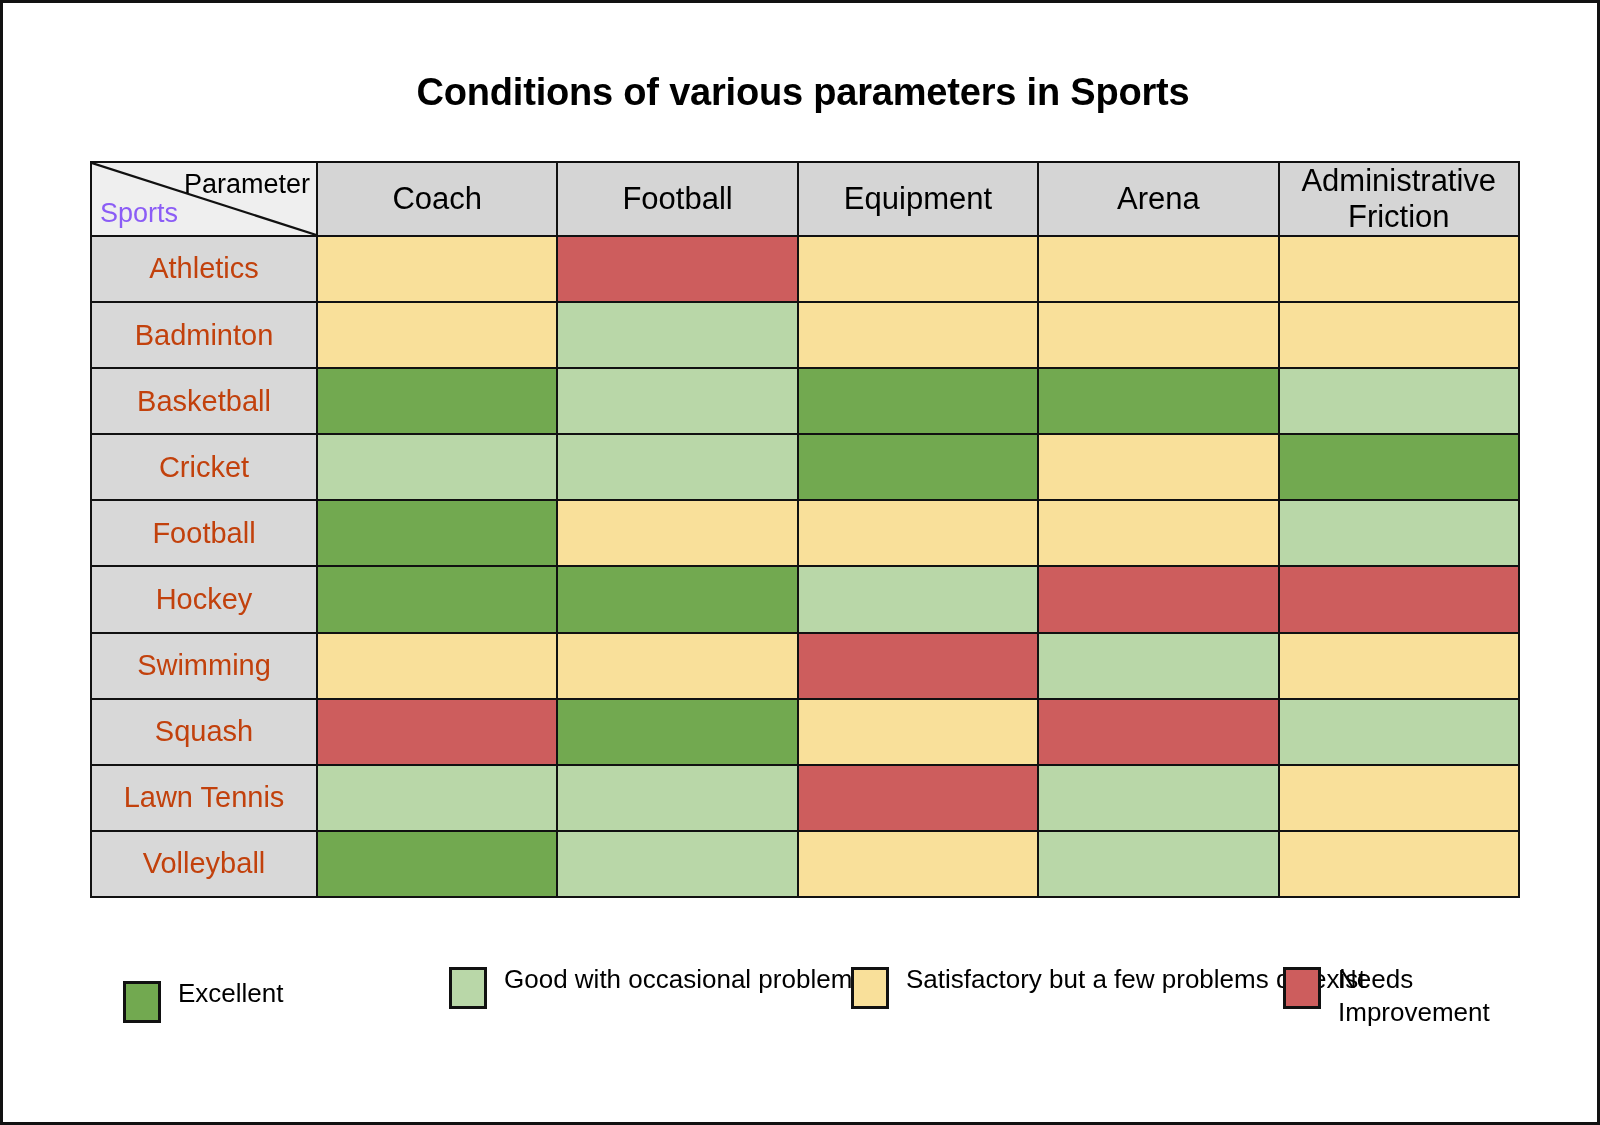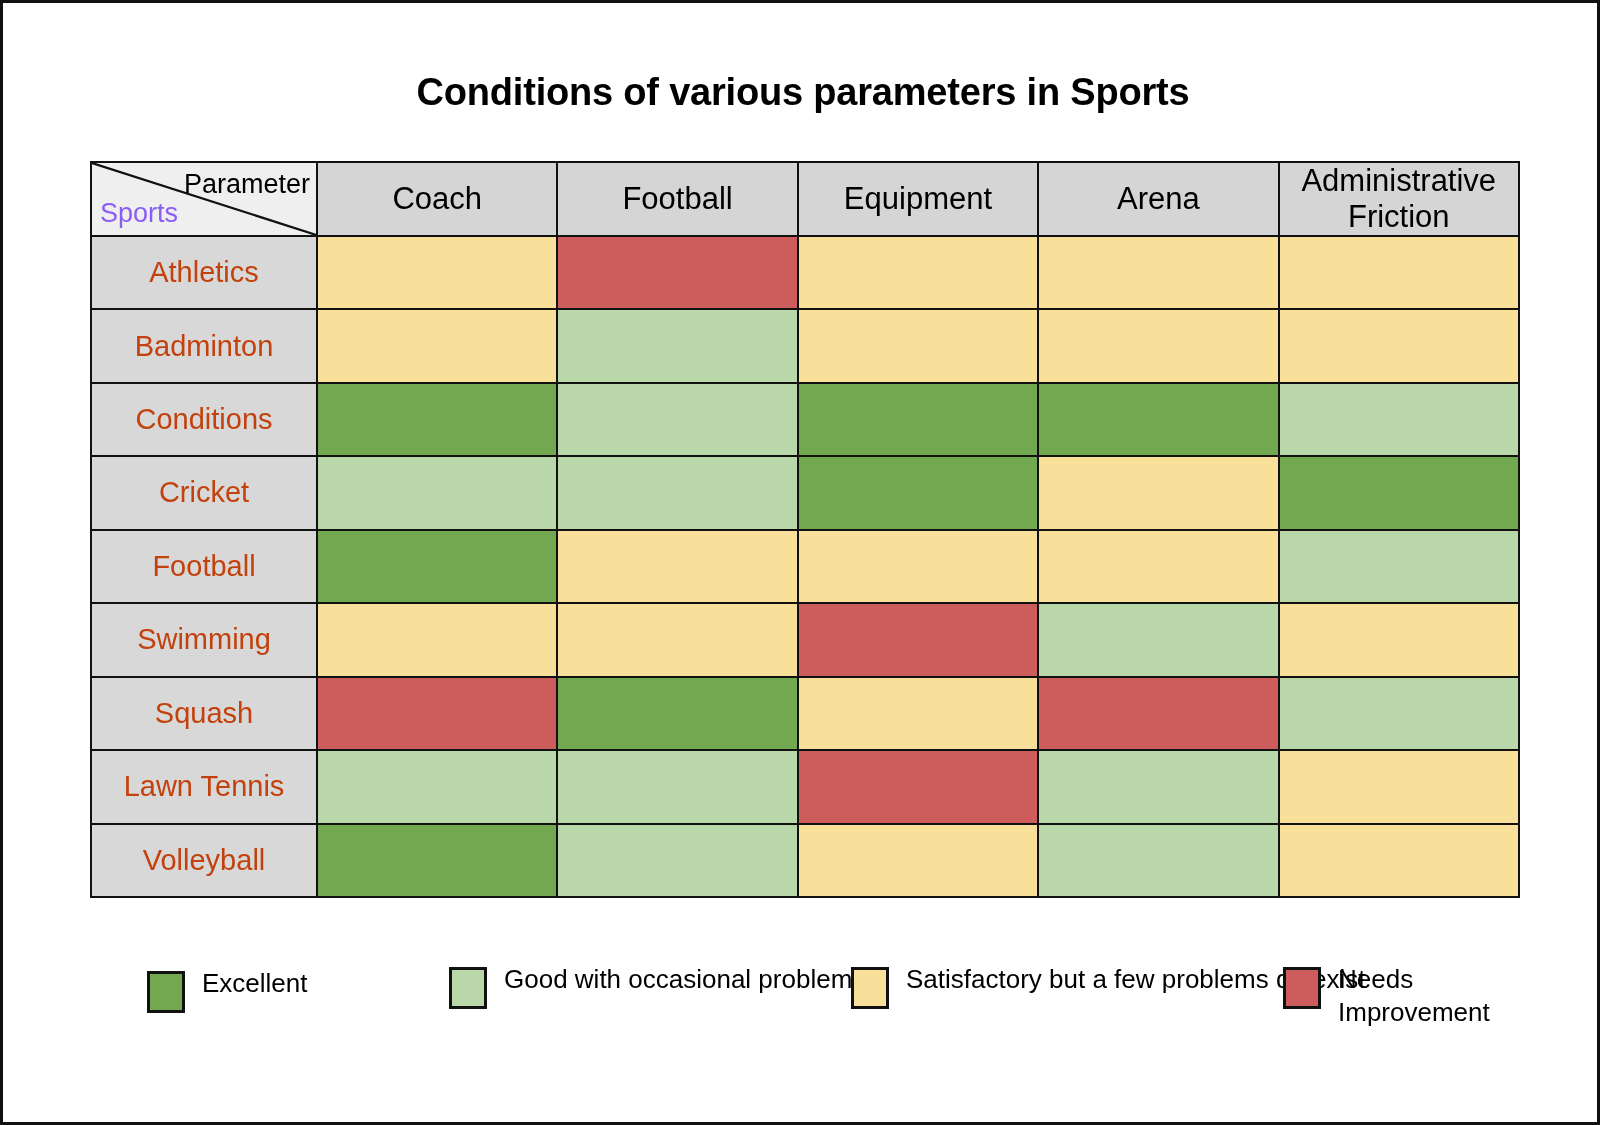--- a/index.html
+++ b/index.html
@@ -138,21 +138,21 @@
     box-sizing: border-box;
     flex: 0 0 auto;
     margin-top: 4px;
   }
   .legend-label {
     font-size: 26px;
     color: #000000;
     line-height: 1.28;
     white-space: pre-line;
   }
-  #legend-item-0 { left: 0px;    top: 4px; margin-left: 24px; }
+  #legend-item-0 { left: 0px;    top: 14px; }
   #legend-item-1 { left: 326px;  top: 0px;  }
   #legend-item-2 { left: 728px;  top: 0px;  }
   #legend-item-3 { left: 1160px; top: 0px;  }
 </style>
 </head>
 <body>
 
 <div id="page">
 
   <div id="chart-title">Conditions of various parameters in Sports</div>
@@ -186,21 +186,21 @@
           </tr>
           <tr>
             <td class="row-head">Badminton</td>
             <td class="val-cell c-satisfy"></td>
             <td class="val-cell c-good"></td>
             <td class="val-cell c-satisfy"></td>
             <td class="val-cell c-satisfy"></td>
             <td class="val-cell c-satisfy"></td>
           </tr>
           <tr>
-            <td class="row-head">Conditions</td>
+            <td class="row-head">Basketball</td>
             <td class="val-cell c-excellent"></td>
             <td class="val-cell c-good"></td>
             <td class="val-cell c-excellent"></td>
             <td class="val-cell c-excellent"></td>
             <td class="val-cell c-good"></td>
           </tr>
           <tr>
             <td class="row-head">Cricket</td>
             <td class="val-cell c-good"></td>
             <td class="val-cell c-good"></td>
@@ -208,20 +208,28 @@
             <td class="val-cell c-satisfy"></td>
             <td class="val-cell c-excellent"></td>
           </tr>
           <tr>
             <td class="row-head">Football</td>
             <td class="val-cell c-excellent"></td>
             <td class="val-cell c-satisfy"></td>
             <td class="val-cell c-satisfy"></td>
             <td class="val-cell c-satisfy"></td>
             <td class="val-cell c-good"></td>
+          </tr>
+          <tr>
+            <td class="row-head">Hockey</td>
+            <td class="val-cell c-excellent"></td>
+            <td class="val-cell c-excellent"></td>
+            <td class="val-cell c-good"></td>
+            <td class="val-cell c-needs"></td>
+            <td class="val-cell c-needs"></td>
           </tr>
           <tr>
             <td class="row-head">Swimming</td>
             <td class="val-cell c-satisfy"></td>
             <td class="val-cell c-satisfy"></td>
             <td class="val-cell c-needs"></td>
             <td class="val-cell c-good"></td>
             <td class="val-cell c-satisfy"></td>
           </tr>
           <tr>

